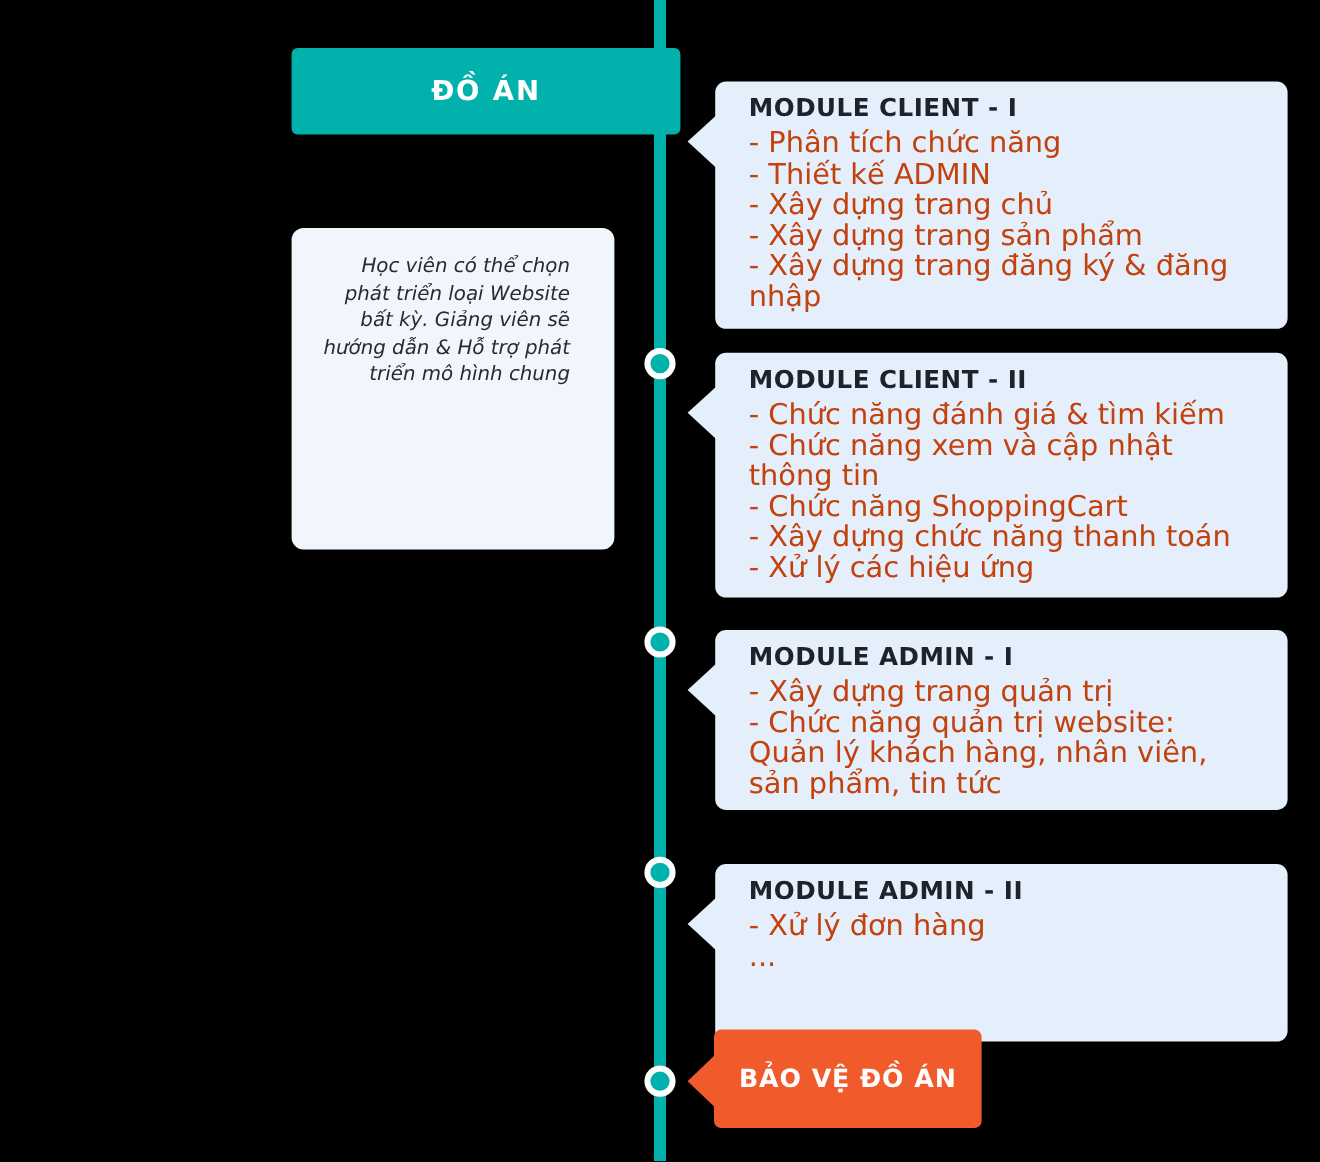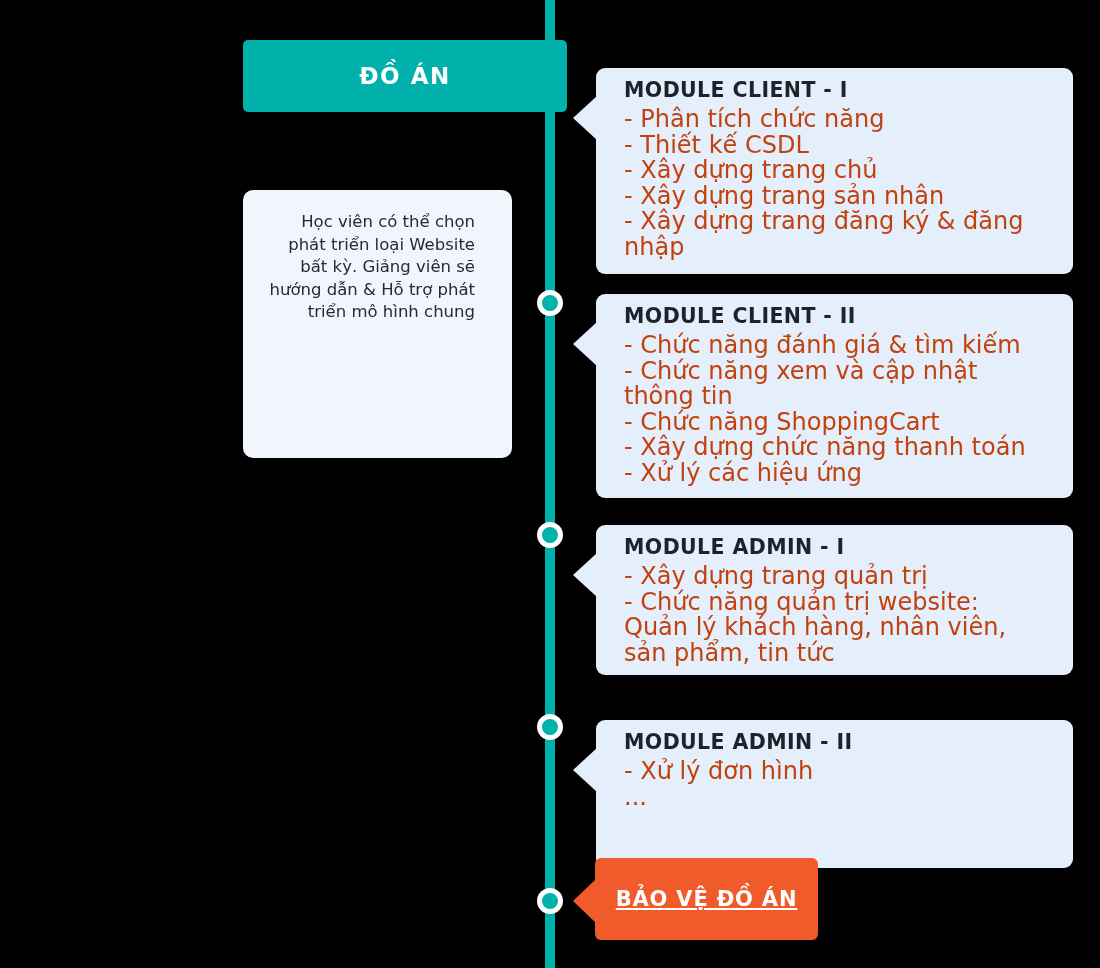--- a/index.html
+++ b/index.html
@@ -42,21 +42,21 @@
     background:var(--teal);
     display:flex;align-items:center;justify-content:center;
     color:#ffffff;font-weight:bold;font-size:23px;letter-spacing:1.5px;
   }
   
   .note-box{
     position:absolute;left:243px;top:190px;
     width:269px;height:268px;border-radius:10px;
     background:var(--note-bg);
     padding:21px 37px 0 16px;
-    font-size:16.5px;line-height:22.5px;
+    font-style:italic;font-size:16.5px;line-height:22.5px;
     text-align:right;color:#262b33;
   }
   
   .module-box{
     position:absolute;left:596px;width:477px;
     background:var(--module-bg);
     border-radius:9px;
     display:flex;flex-direction:column;justify-content:flex-start;
     padding:10px 24px 10px 28px;
     margin-top:42px;
@@ -77,21 +77,21 @@
   #module-1{top:26px;height:206px;}
   #module-2{top:252px;height:204px;}
   #module-3{top:483px;height:150px;}
   #module-4{top:678px;height:148px;}
   
   .defense-box{
     position:absolute;left:595px;top:858px;
     width:223px;height:82px;border-radius:6px;
     background:var(--orange);
     display:flex;align-items:center;justify-content:center;
-    color:#ffffff;font-weight:bold;font-size:21px;letter-spacing:0.8px;text-decoration:underline;
+    color:#ffffff;font-weight:bold;font-size:21px;letter-spacing:0.8px;
   }
   .defense-box .tail{
     position:absolute;left:-22px;top:21px;
     width:0;height:0;
     border-top:22px solid transparent;
     border-bottom:22px solid transparent;
     border-right:23px solid var(--orange);
   }
 </style>
 </head>
@@ -113,23 +113,23 @@
 
   <div class="note-box">
     <span>Học viên có thể chọn phát triển loại Website bất kỳ. Giảng viên sẽ hướng dẫn &amp; Hỗ trợ phát triển mô hình chung</span>
   </div>
 
   <div class="module-box" id="module-1">
     <div class="tail"></div>
     <div class="module-title">MODULE CLIENT - I</div>
     <div class="module-items">
         <div>- Phân tích chức năng</div>
-        <div>- Thiết kế CSDL</div>
+        <div>- Thiết kế ADMIN</div>
         <div>- Xây dựng trang chủ</div>
-        <div>- Xây dựng trang sản nhân</div>
+        <div>- Xây dựng trang sản phẩm</div>
         <div>- Xây dựng trang đăng ký &amp; đăng nhập</div>
       </div>
   </div>
 
   <div class="module-box" id="module-2">
     <div class="tail"></div>
     <div class="module-title">MODULE CLIENT - II</div>
     <div class="module-items">
         <div>- Chức năng đánh giá &amp; tìm kiếm</div>
         <div>- Chức năng xem và cập nhật thông tin</div>
@@ -145,21 +145,21 @@
     <div class="module-items">
         <div>- Xây dựng trang quản trị</div>
         <div>- Chức năng quản trị website: Quản lý khách hàng, nhân viên, sản phẩm, tin tức</div>
       </div>
   </div>
 
   <div class="module-box" id="module-4">
     <div class="tail"></div>
     <div class="module-title">MODULE ADMIN - II</div>
     <div class="module-items">
-        <div>- Xử lý đơn hình</div>
+        <div>- Xử lý đơn hàng</div>
         <div>...</div>
       </div>
   </div>
 
   <div class="defense-box">
     <div class="tail"></div>
     <span>BẢO VỆ ĐỒ ÁN</span>
   </div>
 
 </div>

